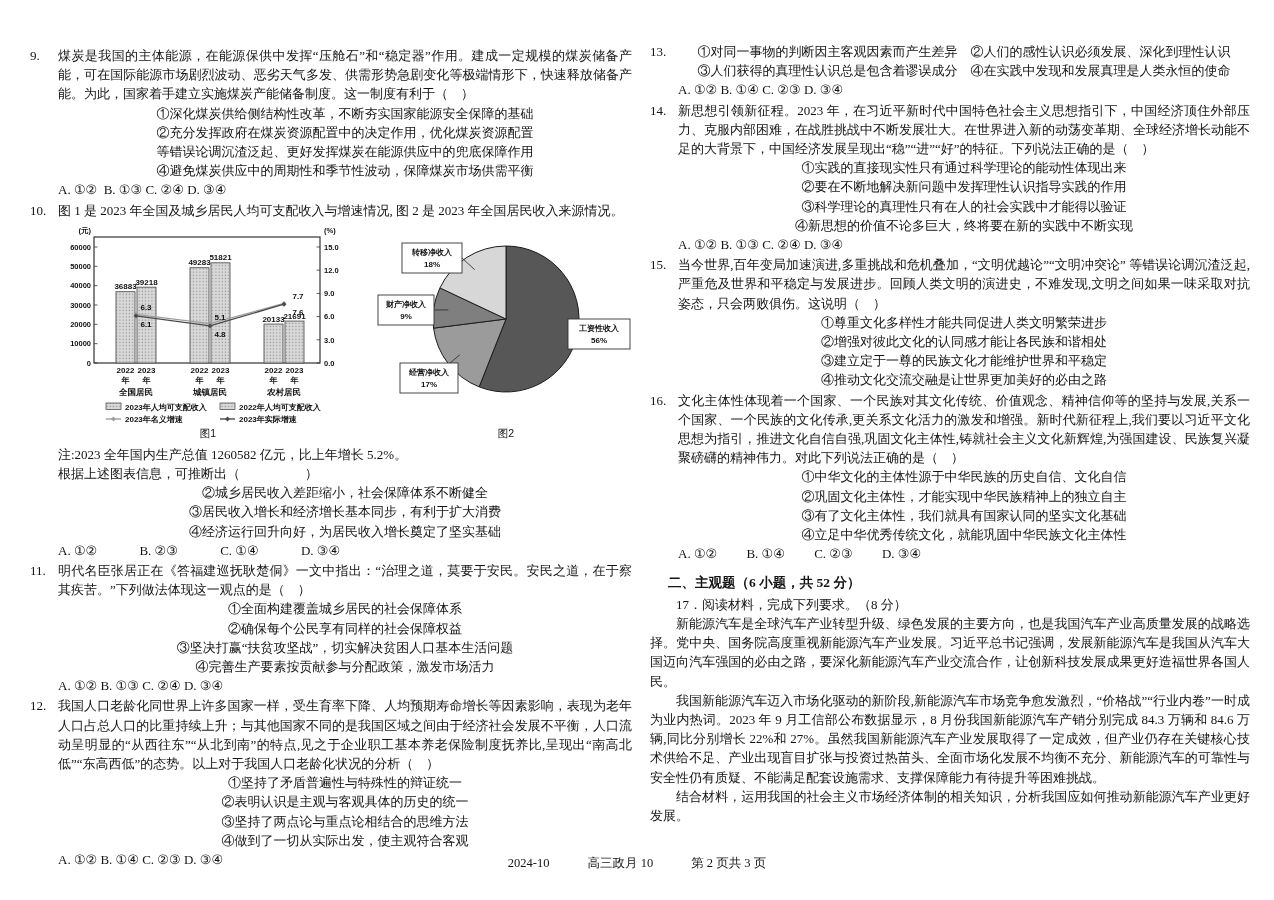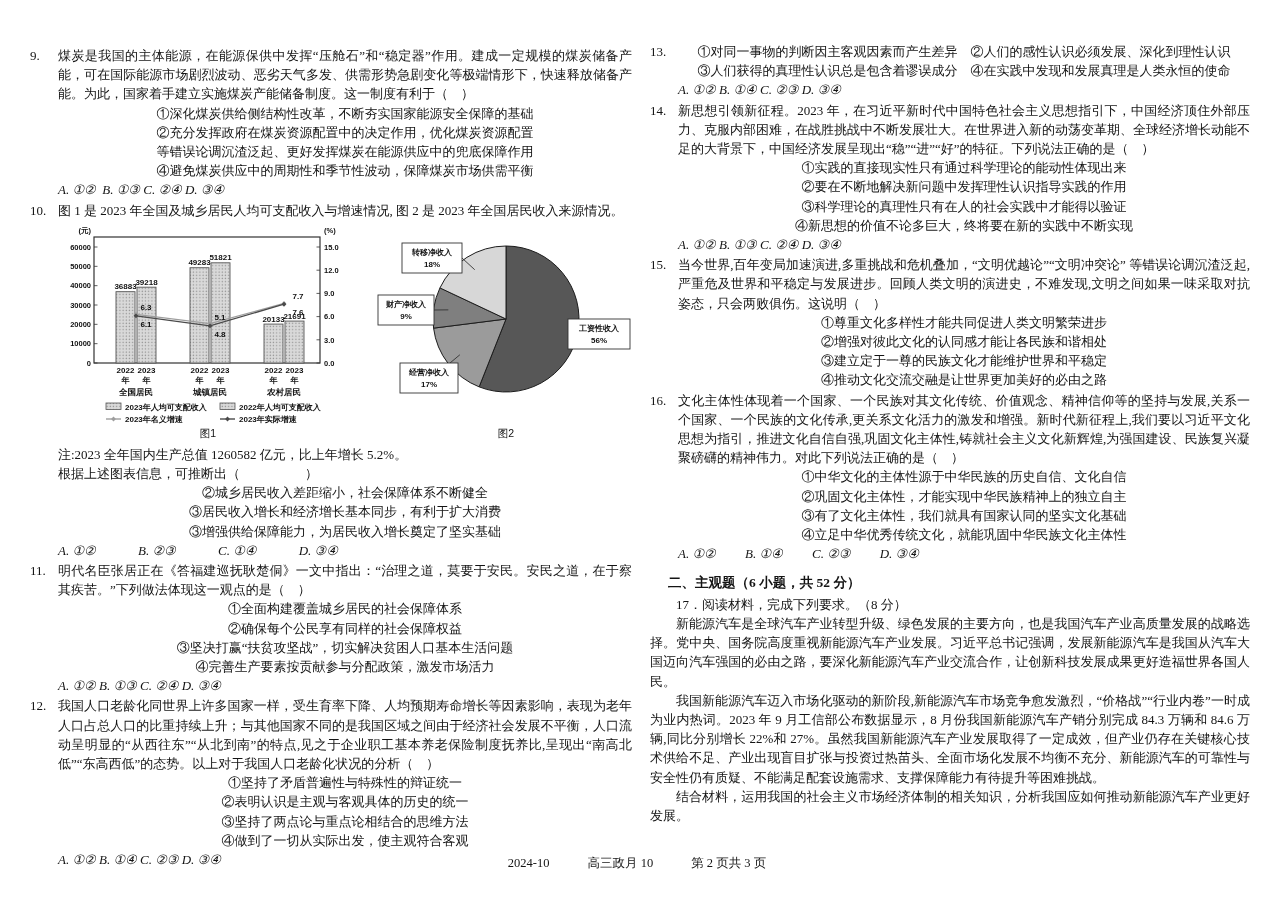--- a/index.html
+++ b/index.html
@@ -11,21 +11,21 @@
   }
   .page{position:relative;width:1274px;height:900px;background:#fff;}
   .col{position:absolute;top:0;}
   .col-left{left:30px;top:46px;width:602px;}
   .col-right{left:650px;top:42px;width:600px;}
   .q{display:flex;margin:0 0 1px 0;}
   .qnum{flex:0 0 28px;font-weight:400;}
   .qbody{flex:1;min-width:0;}
   .stem{text-align:justify;}
   .opt{text-align:center;}
-  .ans{white-space:pre-wrap;font-style:italic;}
+  .ans{white-space:pre-wrap;}
   .figure-row{display:flex;align-items:flex-start;margin:3px 0 4px 0;gap:6px;}
   .figure{flex:0 0 auto;}
   .section-heading{font-weight:bold;font-size:13.5px;margin:10px 0 2px 18px;}
   .q17-head{padding-left:26px;}
   .para{ text-indent:2em;text-align:justify;}
   .footer{position:absolute;left:0;top:854px;width:1274px;display:flex;justify-content:center;gap:38px;font-size:12.5px;}
   svg text{font-family:"Liberation Sans","DejaVu Sans",sans-serif;}
 </style>
 </head>
 <body>
@@ -161,21 +161,21 @@
               <rect x="26" y="20" width="60" height="30" fill="#fff" stroke="#333" stroke-width="0.9"></rect>
               <text x="56" y="32" font-size="8" text-anchor="middle" font-weight="bold" fill="#111">转移净收入</text>
               <text x="56" y="44" font-size="8" text-anchor="middle" font-weight="bold" fill="#111">18%</text>
               <text x="130" y="214" font-size="10.5" text-anchor="middle" font-weight="normal" fill="#111">图2</text>
             </svg>
         </div>
         <div>注:2023 全年国内生产总值 1260582 亿元，比上年增长 5.2%。</div>
         <div>根据上述图表信息，可推断出（　　　　　）</div>
         <div class="opt">②城乡居民收入差距缩小，社会保障体系不断健全</div>
         <div class="opt">③居民收入增长和经济增长基本同步，有利于扩大消费</div>
-        <div class="opt">③增强供给保障能力，为居民收入增长奠定了坚实基础</div>
+        <div class="opt">④经济运行回升向好，为居民收入增长奠定了坚实基础</div>
         <div class="ans">A. ①②             B. ②③             C. ①④             D. ③④</div>
       </div>
     </div>
 
     <div class="q">
       <div class="qnum">11.</div>
       <div class="qbody">
         <div class="stem">明代名臣张居正在《答福建巡抚耿楚侗》一文中指出：“治理之道，莫要于安民。安民之道，在于察其疾苦。”下列做法体现这一观点的是（　）</div>
         <div class="opt">①全面构建覆盖城乡居民的社会保障体系</div>
         <div class="opt">②确保每个公民享有同样的社会保障权益</div>

